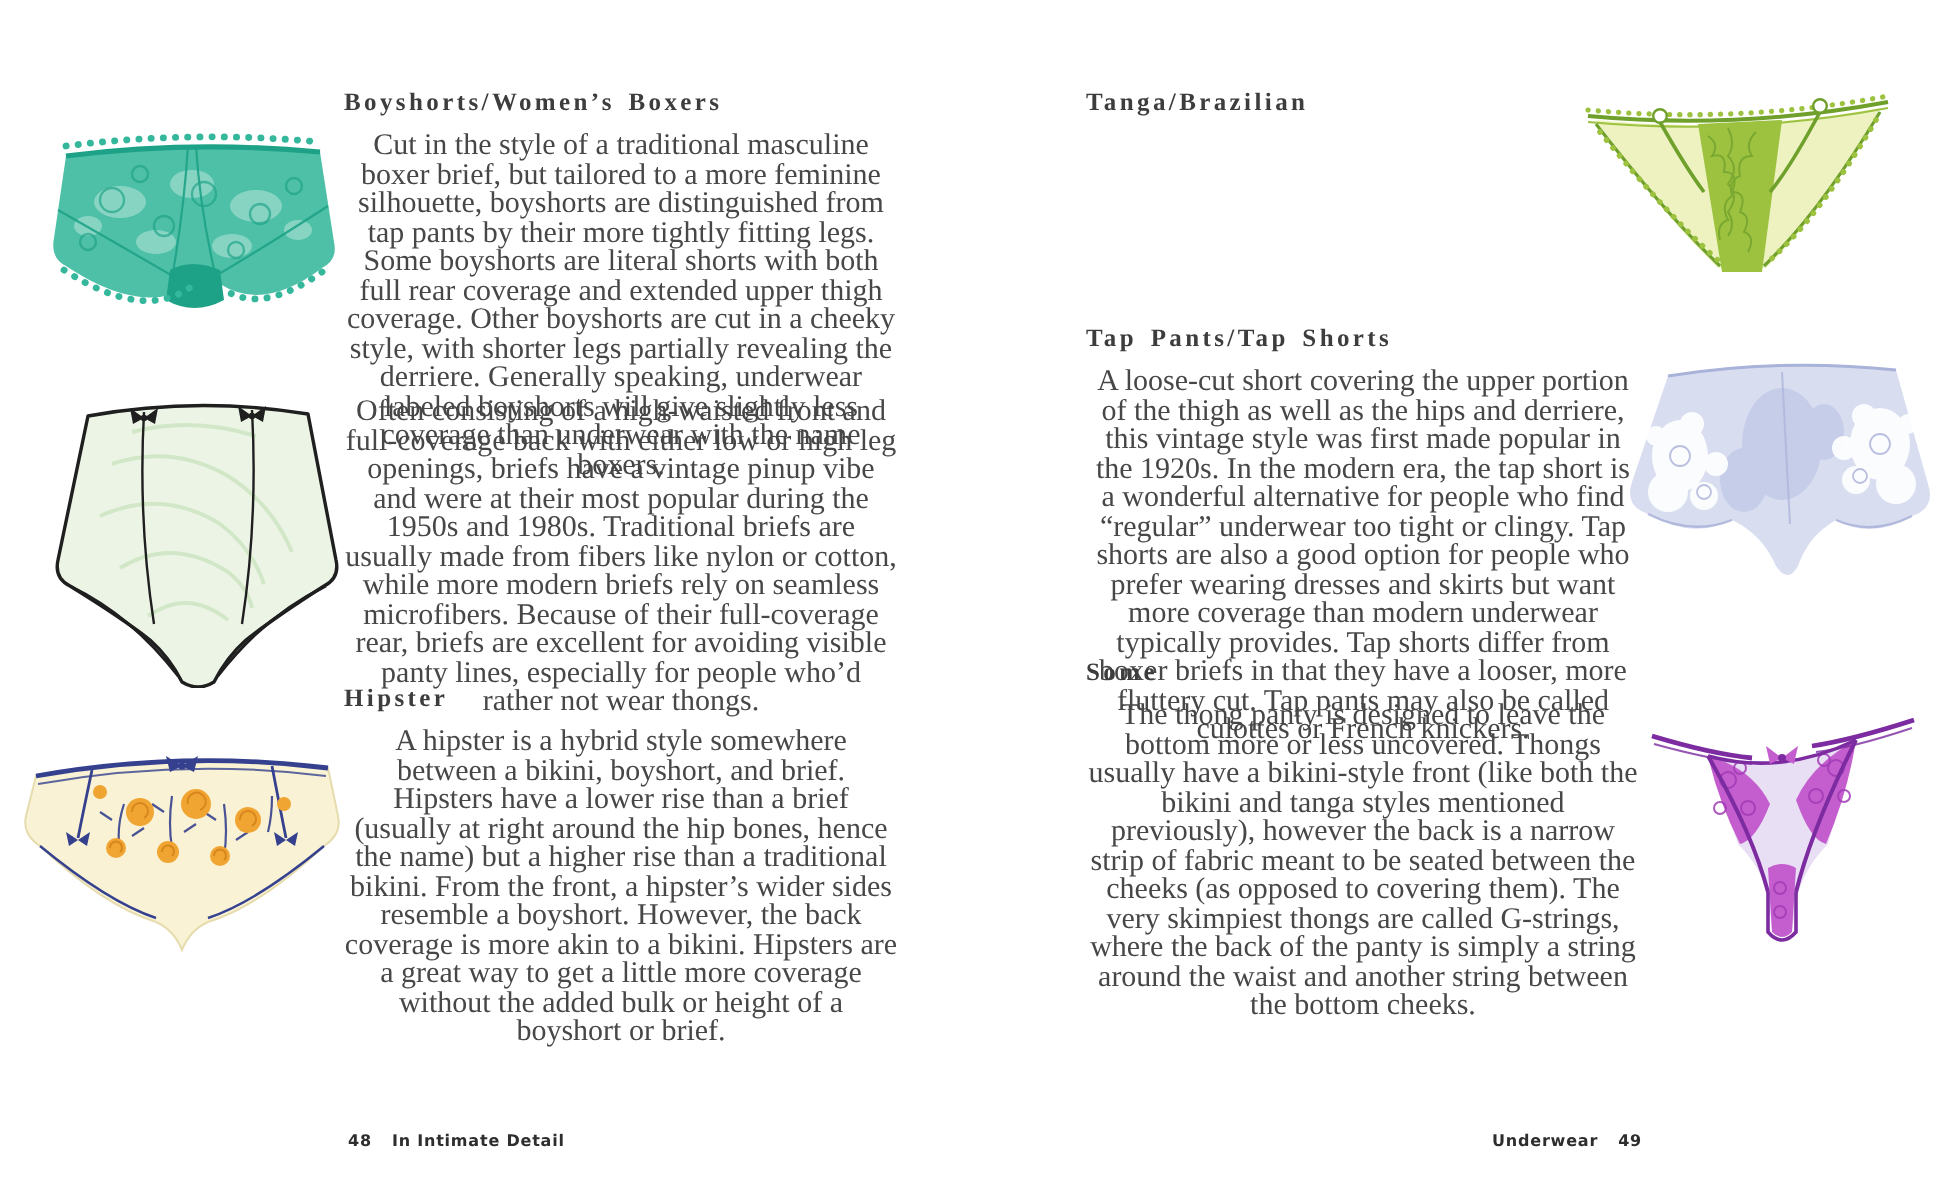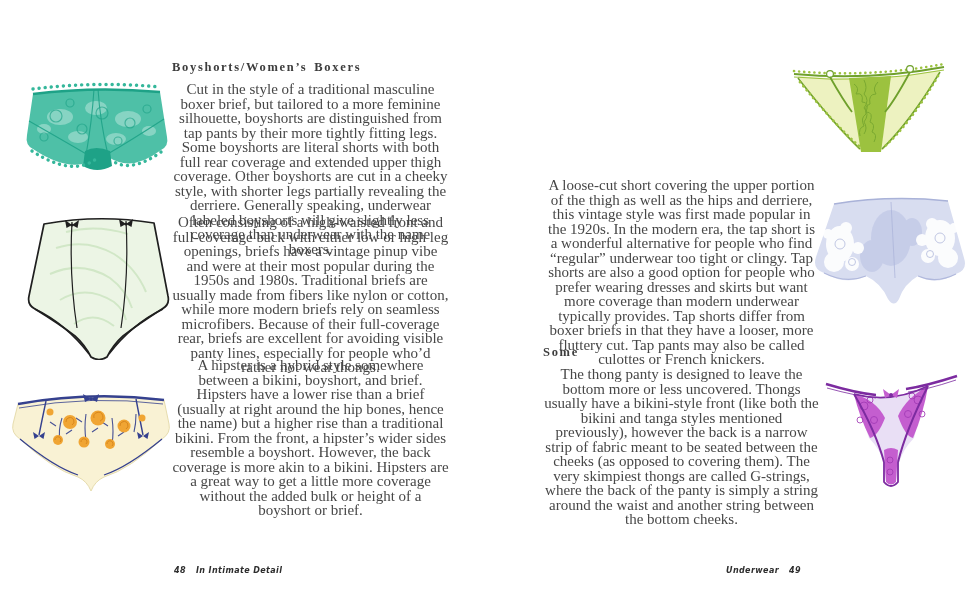--- a/index.html
+++ b/index.html
@@ -1,21 +1,21 @@
 <!DOCTYPE html>
 <html style="--paper: #ffffff; --heading: #3d3d3d; --body-text: #474747; --footer-text: #2e2e2e; --teal: #35b79b; --teal-dark: #1ea287; --mint: #ecf5e5; --mint-swirl: #cfe6c4; --ink: #1f1f1f; --cream: #f9f2d4; --navy: #35418f; --marigold: #f0a533; --marigold-deep: #d8871d; --lime-pale: #ecf1bd; --lime: #9cc23f; --lime-dark: #6fa02c; --lavender: #d8ddf0; --lavender-shade: #b9c1e3; --lavender-line: #a9b2d8; --violet: #7c2ba0; --orchid: #c45ecf; --orchid-light: #e7dcf4;"><head>
 <meta charset="utf-8">
 <style>
   html,body{margin:0;padding:0;}
   body{
     width:980px;height:595px;position:relative;overflow:hidden;
     background:var(--paper,#fff);
     font-family:"Liberation Serif", serif;
   }
-  .page{position:absolute;top:16px;bottom:0;padding-left:32px;}
+  .page{position:absolute;top:0;bottom:0;padding-left:32px;}
   #left-page{left:0;width:490px;}
   #right-page{left:490px;width:490px;}
 
   .text-col{position:absolute;width:277px;}
   #left-page .text-col{left:172px;}
   #right-page .text-col{left:53px;} 
 
   .section{position:absolute;width:277px;}
   .section-title{
     font-weight:bold;
@@ -33,24 +33,23 @@
     text-align:center;
   }
 
   .footer{
     position:absolute;top:566px;
     font-family:"DejaVu Sans", sans-serif;
     font-weight:bold;
     font-size:8px;
     letter-spacing:.4px;
     color:var(--footer-text,#2e2e2e);
-    font-style:italic;
   }
   #footer-left{left:174px;}
-  #footer-right{right:179px;}
+  #footer-right{right:159px;}
   .footer span{display:inline-block;}
   .footer .gap{width:10px;}
 
   .illo{position:absolute;}
   svg{display:block;}
 
   
   .f-teal{fill:var(--teal);}
   .f-teal-dark{fill:var(--teal-dark);}
   .s-teal-dark{stroke:var(--teal-dark);}
@@ -168,20 +167,21 @@
 
   <div class="text-col">
     <div class="section" style="top:44px;">
       <h3 class="section-title">Boyshorts/Women’s Boxers</h3>
       <p class="section-body">Cut in the style of a traditional masculine boxer brief, but tailored to a more feminine silhouette, boyshorts are distinguished from tap pants by their more tightly fitting legs. Some boyshorts are literal shorts with both full rear coverage and extended upper thigh coverage. Other boyshorts are cut in a cheeky style, with shorter legs partially revealing the derriere. Generally speaking, underwear labeled boyshorts will give slightly less coverage than underwear with the name boxers.</p>
     </div>
     <div class="section" style="top:199px;">
       <p class="section-body">Often consisting of a high-waisted front and full-coverage back with either low or high leg openings, briefs have a vintage pinup vibe and were at their most popular during the 1950s and 1980s. Traditional briefs are usually made from fibers like nylon or cotton, while more modern briefs rely on seamless microfibers. Because of their full-coverage rear, briefs are excellent for avoiding visible panty lines, especially for people who’d rather not wear thongs.</p>
     </div>
     <div class="section" style="top:342px;">
+      <h3 class="section-title">Hipster</h3>
       <p class="section-body">A hipster is a hybrid style somewhere between a bikini, boyshort, and brief. Hipsters have a lower rise than a brief (usually at right around the hip bones, hence the name) but a higher rise than a traditional bikini. From the front, a hipster’s wider sides resemble a boyshort. However, the back coverage is more akin to a bikini. Hipsters are a great way to get a little more coverage without the added bulk or height of a boyshort or brief.</p>
     </div>
   </div>
 </div>
 
 <div class="page" id="right-page">
 
   <div class="illo" style="left:300px;top:38px;width:158px;height:106px;">
     <svg width="158" height="106" viewBox="0 0 158 106">
       <path class="f-lime-pale" opacity="0.95" d="M8,22 Q79,29 150,16 Q122,68 93,96 L69,96 Q40,68 8,22 Z"></path>
@@ -262,22 +262,24 @@
       <path fill="none" class="s-violet" stroke-width="1.8" d="M30,40 Q67,50 104,32 M60,108 L60,128 Q67,136 74,128 L74,108"></path>
       <g class="f-orchid">
         <path d="M67,41 l-8,-6 l2,9 z M67,41 l8,-6 l-2,9 z"></path>
           <circle cx="67" cy="41" r="2" class="f-violet"></circle>
       </g>
     </svg>
   </div>
 
   <div class="text-col">
     <div class="section" style="top:44px;">
+      <h3 class="section-title">Tanga/Brazilian</h3>
     </div>
     <div class="section" style="top:162px;">
+      <h3 class="section-title">Tap Pants/Tap Shorts</h3>
       <p class="section-body">A loose-cut short covering the upper portion of the thigh as well as the hips and derriere, this vintage style was first made popular in the 1920s. In the modern era, the tap short is a wonderful alternative for people who find “regular” underwear too tight or clingy. Tap shorts are also a good option for people who prefer wearing dresses and skirts but want more coverage than modern underwear typically provides. Tap shorts differ from boxer briefs in that they have a looser, more fluttery cut. Tap pants may also be called culottes or French knickers.</p>
     </div>
     <div class="section" style="top:329px;">
       <h3 class="section-title">Some</h3>
       <p class="section-body">The thong panty is designed to leave the bottom more or less uncovered. Thongs usually have a bikini-style front (like both the bikini and tanga styles mentioned previously), however the back is a narrow strip of fabric meant to be seated between the cheeks (as opposed to covering them). The very skimpiest thongs are called G-strings, where the back of the panty is simply a string around the waist and another string between the bottom cheeks.</p>
     </div>
   </div>
 </div>
 
 <div class="footer" id="footer-left">

